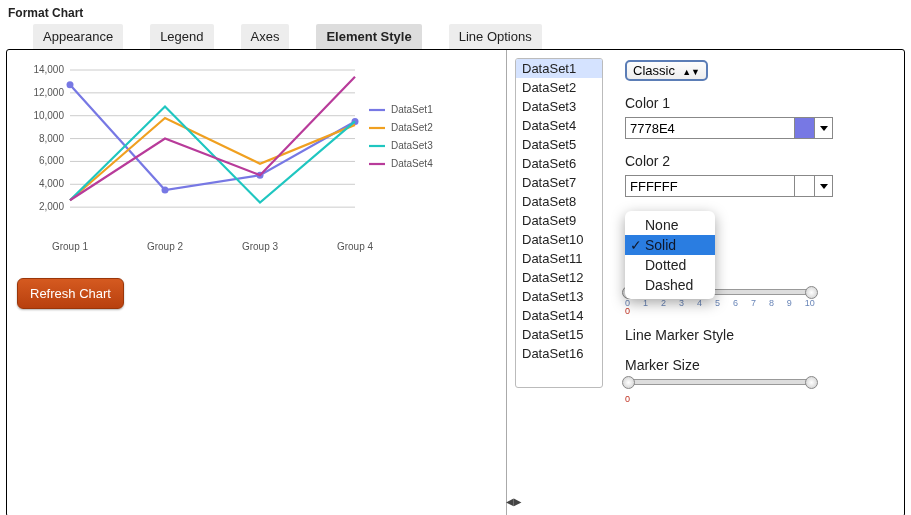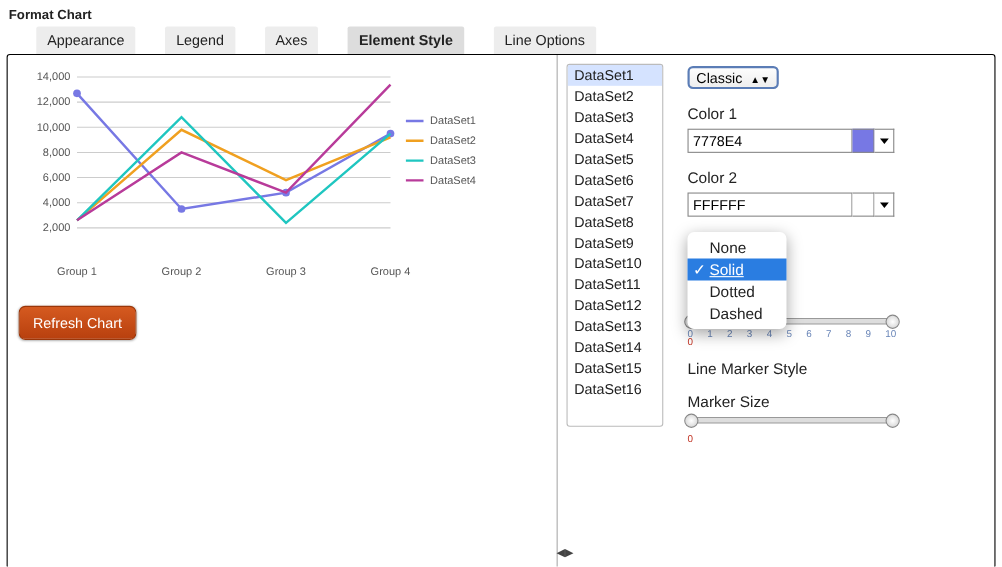--- a/index.html
+++ b/index.html
@@ -106,21 +106,21 @@
     background: linear-gradient(#fdfdfd,#eee);
     cursor: pointer;
   }
   .sel-box.wide { width: 110px; }
   .color-field {
     display: flex;
     align-items: stretch;
     height: 22px;
   }
   .color-field input {
-    width: 150px;
+    width: 170px;
     border: 1px solid #888;
     padding: 2px 4px;
     font-size: 13px;
   }
   .color-sw {
     width: 20px;
     border: 1px solid #888;
     border-left: none;
   }
   .color-dd {
@@ -151,22 +151,21 @@
     z-index: 50;
   }
   .dropdown-pop .opt {
     padding: 2px 12px 2px 20px;
     font-size: 14px;
     position: relative;
     cursor: pointer;
   }
   .dropdown-pop .opt.sel {
     background: #2a7de1;
-    color: #ffffff;
-    text-decoration: underline;
+    color: #0f172a;
   }
   .dropdown-pop .opt.sel::before {
     content: "✓";
     position: absolute;
     left: 5px;
   }
   .slider-wrap {
     margin-top: 6px;
     width: 190px;
   }

